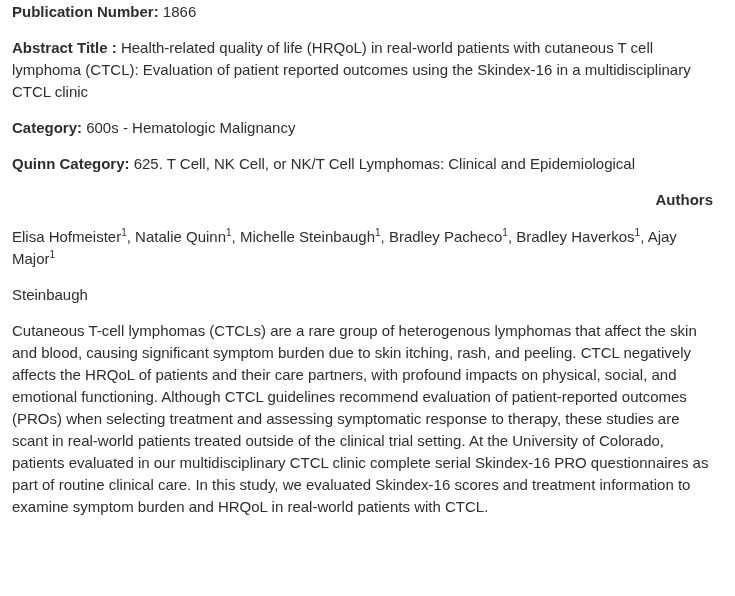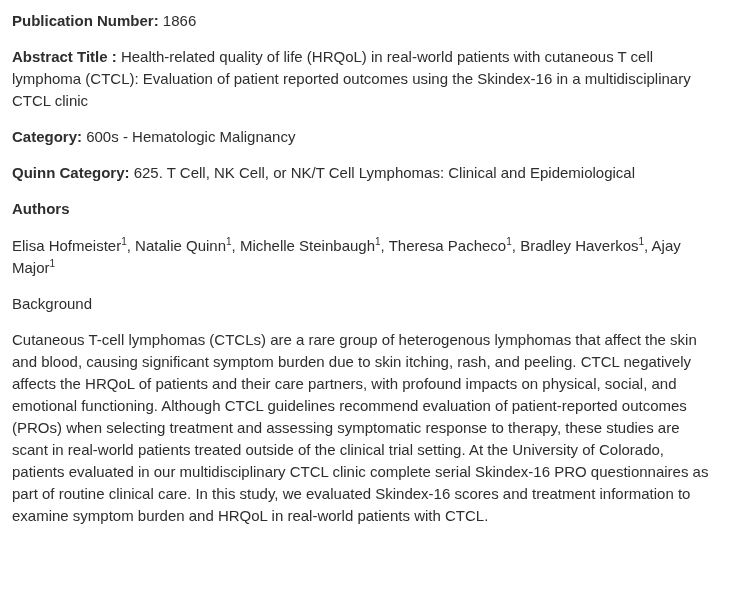--- a/index.html
+++ b/index.html
@@ -16,27 +16,28 @@
     color: #2e2e2e;
     -webkit-font-smoothing: antialiased;
   }
   main {
     padding: 0 22px 10px 12px;
   }
   p {
     margin: 14px 0;
   }
   p:first-child {
-    margin-top: 10px;
+    margin-top: 1px;
   }
   strong, .heading {
     font-weight: 700;
   }
   .heading {
     margin-bottom: 15px;
+    text-align: right;
   }
   sup {
     font-size: 10px;
     line-height: 0;
     vertical-align: baseline;
     position: relative;
     top: -6px;
   }
   .author-link {
     color: inherit;
@@ -67,21 +68,21 @@
     <span>600s - Hematologic Malignancy</span>
   </p>
 
   <p>
     <strong>Quinn Category:</strong>
     <span>625. T Cell, NK Cell, or NK/T Cell Lymphomas: Clinical and Epidemiological</span>
   </p>
 
   <p class="heading">Authors</p>
 
-  <p><a class="author-link">Elisa Hofmeister</a><sup>1</sup><span>, </span><span>Natalie Quinn</span><sup>1</sup><span>, </span><span>Michelle Steinbaugh</span><sup>1</sup><span>, </span><span>Theresa Pacheco</span><sup>1</sup><span>, </span><span>Bradley Haverkos</span><sup>1</sup><span>, </span><span>Ajay Major</span><sup>1</sup></p>
+  <p><a class="author-link">Elisa Hofmeister</a><sup>1</sup><span>, </span><span>Natalie Quinn</span><sup>1</sup><span>, </span><span>Michelle Steinbaugh</span><sup>1</sup><span>, </span><span>Bradley Pacheco</span><sup>1</sup><span>, </span><span>Bradley Haverkos</span><sup>1</sup><span>, </span><span>Ajay Major</span><sup>1</sup></p>
 
 
 
-  <p>Background</p>
+  <p>Steinbaugh</p>
 
   <p>Cutaneous T-cell lymphomas (CTCLs) are a rare group of heterogenous lymphomas that affect the skin and blood, causing significant symptom burden due to skin itching, rash, and peeling. CTCL negatively affects the HRQoL of patients and their care partners, with profound impacts on physical, social, and emotional functioning. Although CTCL guidelines recommend evaluation of patient-reported outcomes (PROs) when selecting treatment and assessing symptomatic response to therapy, these studies are scant in real-world patients treated outside of the clinical trial setting. At the University of Colorado, patients evaluated in our multidisciplinary CTCL clinic complete serial Skindex-16 PRO questionnaires as part of routine clinical care. In this study, we evaluated Skindex-16 scores and treatment information to examine symptom burden and HRQoL in real-world patients with CTCL.</p>
 
 </main>
 
 </body></html>

